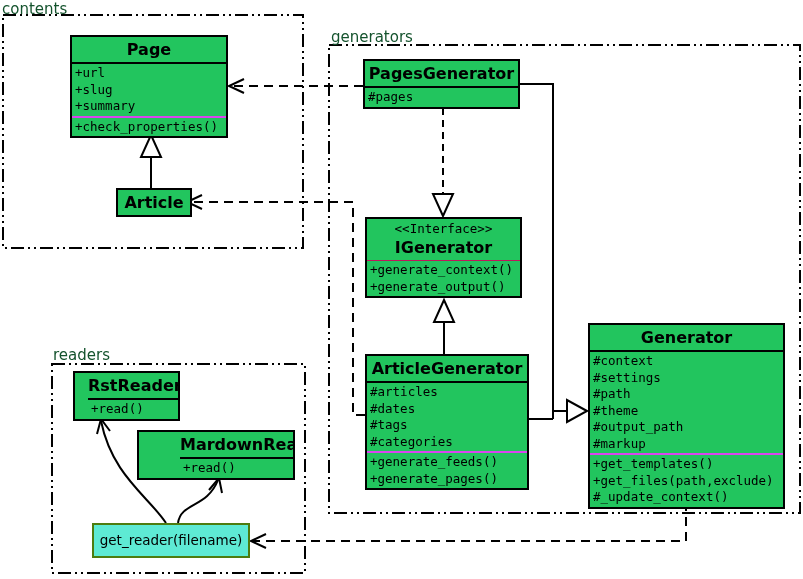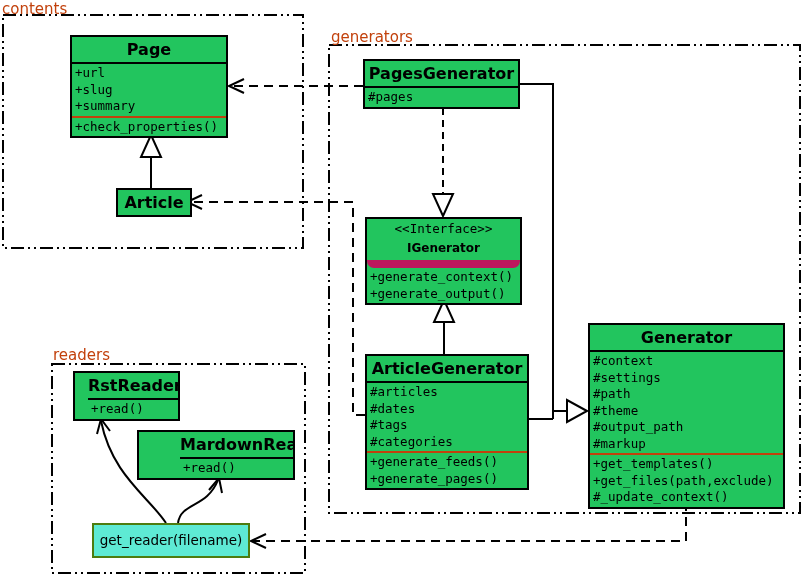--- a/index.html
+++ b/index.html
@@ -1,30 +1,30 @@
 <!DOCTYPE html>
 <html><head>
 <meta charset="utf-8">
 <style>
   html,body{margin:0;padding:0;background:#ffffff;}
   #stage{position:relative;width:803px;height:579px;background:#ffffff;overflow:hidden;
          font-family:"DejaVu Sans",sans-serif;color:#000;}
   #wires{position:absolute;left:0;top:0;width:803px;height:579px;z-index:0;}
-  .pkg-label{position:absolute;z-index:2;font-size:15px;line-height:16px;color:#c2410c;
+  .pkg-label{position:absolute;z-index:2;font-size:15px;line-height:16px;color:#14532d;
              font-family:"DejaVu Sans",sans-serif;}
   .uml-box{position:absolute;z-index:1;background:#22c55e;border:2px solid #000;
            box-sizing:border-box;}
   .uml-name{font-weight:bold;font-size:16px;line-height:25px;height:25px;text-align:center;
             white-space:nowrap;border-bottom:2px solid #000;overflow:hidden;}
   .uml-name.single{border-bottom:none;}
-  .uml-stereo-wrap{border-bottom:8px solid #be185d;text-align:center;padding:1px 0;border-radius:7px;}
+  .uml-stereo-wrap{border-bottom:1px solid #be185d;text-align:center;padding:1px 0;}
   .uml-stereo{font-family:"DejaVu Sans Mono",monospace;font-size:12.5px;line-height:17px;}
-  .uml-iname{font-weight:bold;font-size:12px;line-height:22px;white-space:nowrap;}
+  .uml-iname{font-weight:bold;font-size:16px;line-height:22px;white-space:nowrap;}
   .uml-comp{padding:1px 2px 1px 3px;}
-  .uml-comp + .uml-comp{border-top:2px solid #c2410c;}
+  .uml-comp + .uml-comp{border-top:2px solid #d946ef;}
   .uml-line{font-family:"DejaVu Sans Mono",monospace;font-size:12.5px;line-height:16.5px;
             white-space:pre;}
   .plain-box{position:absolute;z-index:1;background:#5eead4;border:2px solid #4d7c0f;
              box-sizing:border-box;text-align:center;}
   .plain-box .lbl{font-size:13.5px;line-height:31px;white-space:nowrap;}
 </style>
 </head>
 <body>
 
 <div id="stage">

